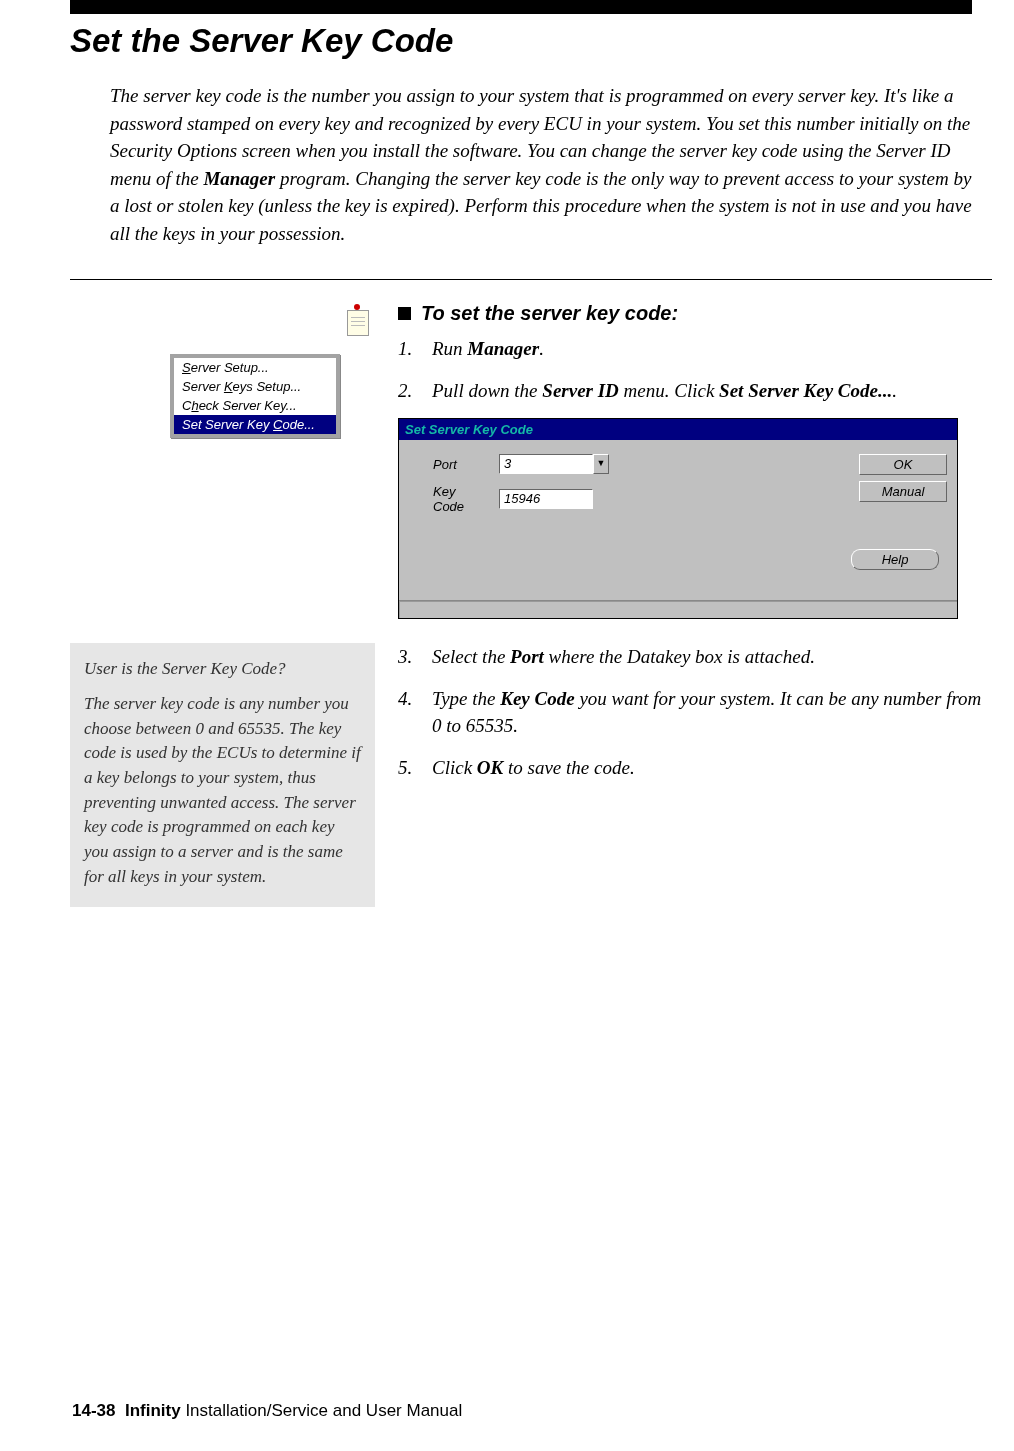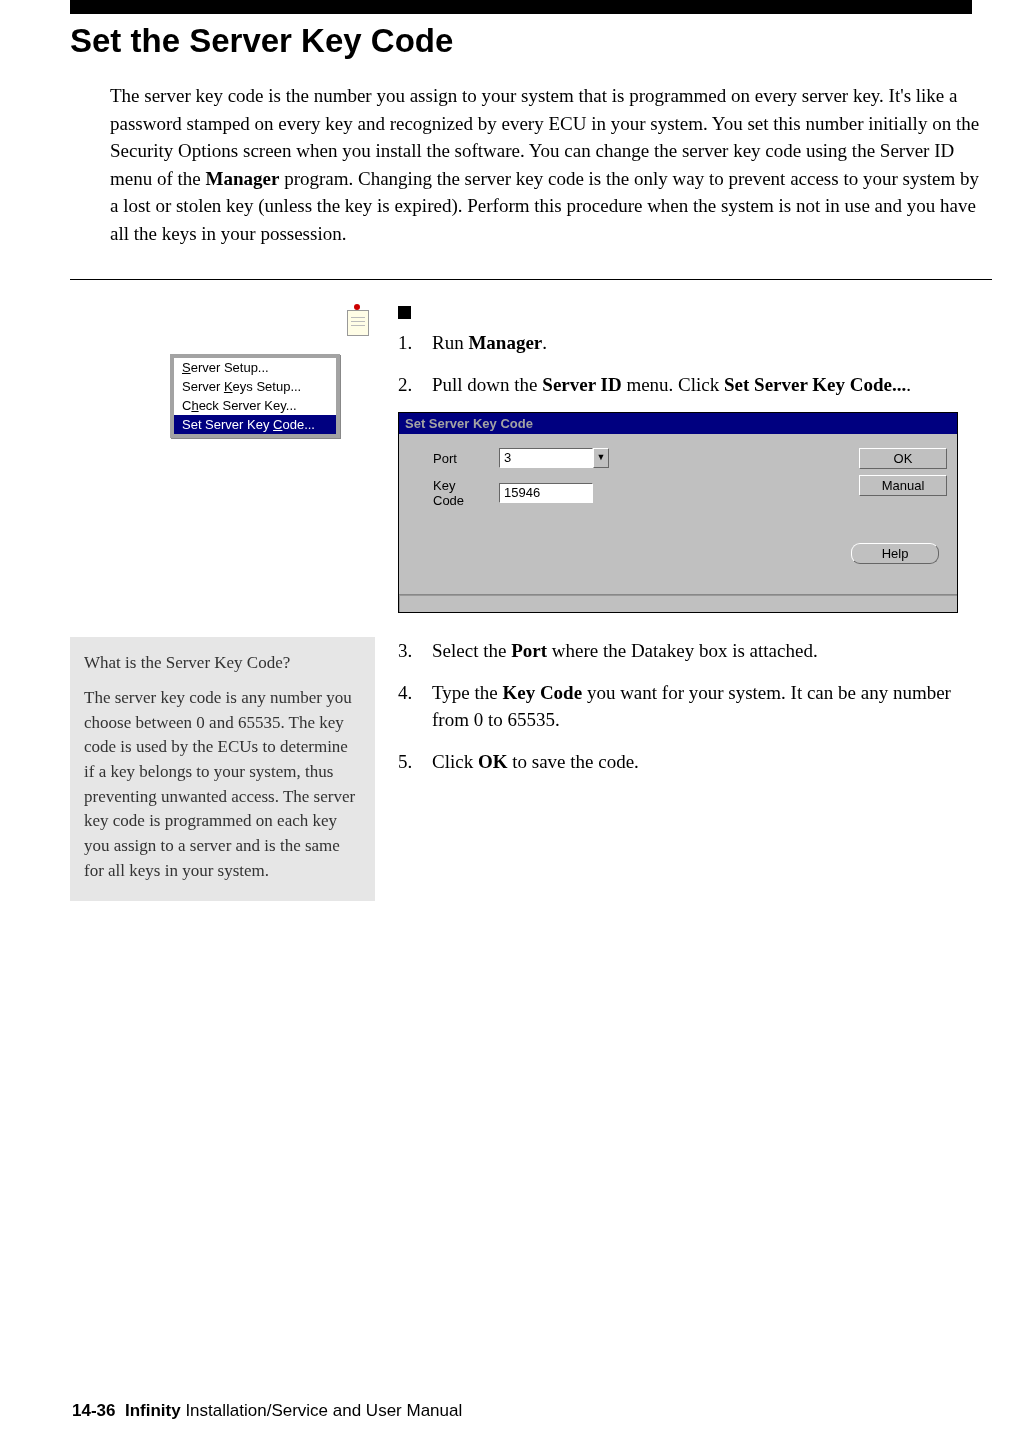--- a/index.html
+++ b/index.html
@@ -8,21 +8,21 @@
       font-size: 19px;
       color: #000;
       background: #fff;
       width: 1014px;
       margin: 0 auto;
       padding: 0;
       position: relative;
       height: 1451px;
     }
     .topbar { height: 14px; background: #000; margin: 0 42px 0 70px; }
-    .content { padding: 8px 30px 0 110px; }
+    .content { padding: 8px 30px 0 110px; font-style: italic; }
     .page-title {
       font-family: "Helvetica Neue", Arial, sans-serif;
       font-weight: bold;
       font-size: 33px;
       margin-bottom: 22px;
       margin-left: -40px;
     }
     .intro {
       line-height: 1.45;
       margin-bottom: 32px;
@@ -97,21 +97,21 @@
     .dialog {
       margin: 14px 0 18px 0;
       border: 1px solid #000;
       width: 560px;
       font-family: Tahoma, Arial, sans-serif;
       font-size: 13px;
       background: #c0c0c0;
     }
     .dlg-title {
       background: #000080;
-      color: #a3a3a3;
+      color: #14b8a6;
       font-family: Tahoma, Arial, sans-serif;
       font-weight: bold;
       font-size: 13px;
       padding: 3px 6px;
     }
     .dlg-body {
       padding: 14px 10px 8px 10px;
       display: flex;
       gap: 10px;
       align-items: flex-start;
@@ -212,20 +212,21 @@
       <div class="menu-item"><span class="mn-u">S</span>erver Setup...</div>
           <div class="menu-item">Server <span class="mn-u">K</span>eys Setup...</div>
           <div class="menu-item">C<span class="mn-u">h</span>eck Server Key...</div>
           <div class="menu-item sel">Set Server Key <span class="mn-u">C</span>ode...</div>
         </div>
     </div>
 
     <div class="rightcol">
       <div class="proc-head">
         <span class="square"></span>
+        <span class="proc-title">To set the server key code:</span>
       </div>
 
       <ol class="steps" id="steps-top">
         <li>Run <b>Manager</b>.</li>
         <li>Pull down the <b>Server ID</b> menu. Click <b>Set Server Key Code...</b>.</li>
       </ol>
 
       <div class="dialog">
         <div class="dlg-title">Set Server Key Code</div>
         <div class="dlg-body">
@@ -249,30 +250,30 @@
           <div class="dlg-btn dlg-help">Help</div>
         </div>
         <div class="dlg-status"></div>
       </div>
     </div>
   </div>
 
   <div class="two-col" style="margin-top:6px;">
     <div class="leftcol">
       <div class="side-note">
-        <div class="side-note-title">What is the Server Key Code?</div>
+        <div class="side-note-title">User is the Server Key Code?</div>
         <div>The server key code is any number you choose between 0 and 65535. The key code is used by the ECUs to determine if a key belongs to your system, thus preventing unwanted access. The server key code is programmed on each key you assign to a server and is the same for all keys in your system.</div>
       </div>
     </div>
     <div class="rightcol">
       <ol class="steps" start="3" style="counter-reset: step 2;">
         <li>Select the <b>Port</b> where the Datakey box is attached.</li>
         <li>Type the <b>Key Code</b> you want for your system. It can be any number from 0 to 65535.</li>
         <li>Click <b>OK</b> to save the code.</li>
       </ol>
     </div>
   </div>
 
 </div>
 
 <div class="footer">
-  <span class="pgnum">14-36</span>&nbsp;&nbsp;<span class="book">Infinity</span><span> Installation/Service and User Manual</span>
+  <span class="pgnum">14-38</span>&nbsp;&nbsp;<span class="book">Infinity</span><span> Installation/Service and User Manual</span>
 </div>
 
 </body></html>

